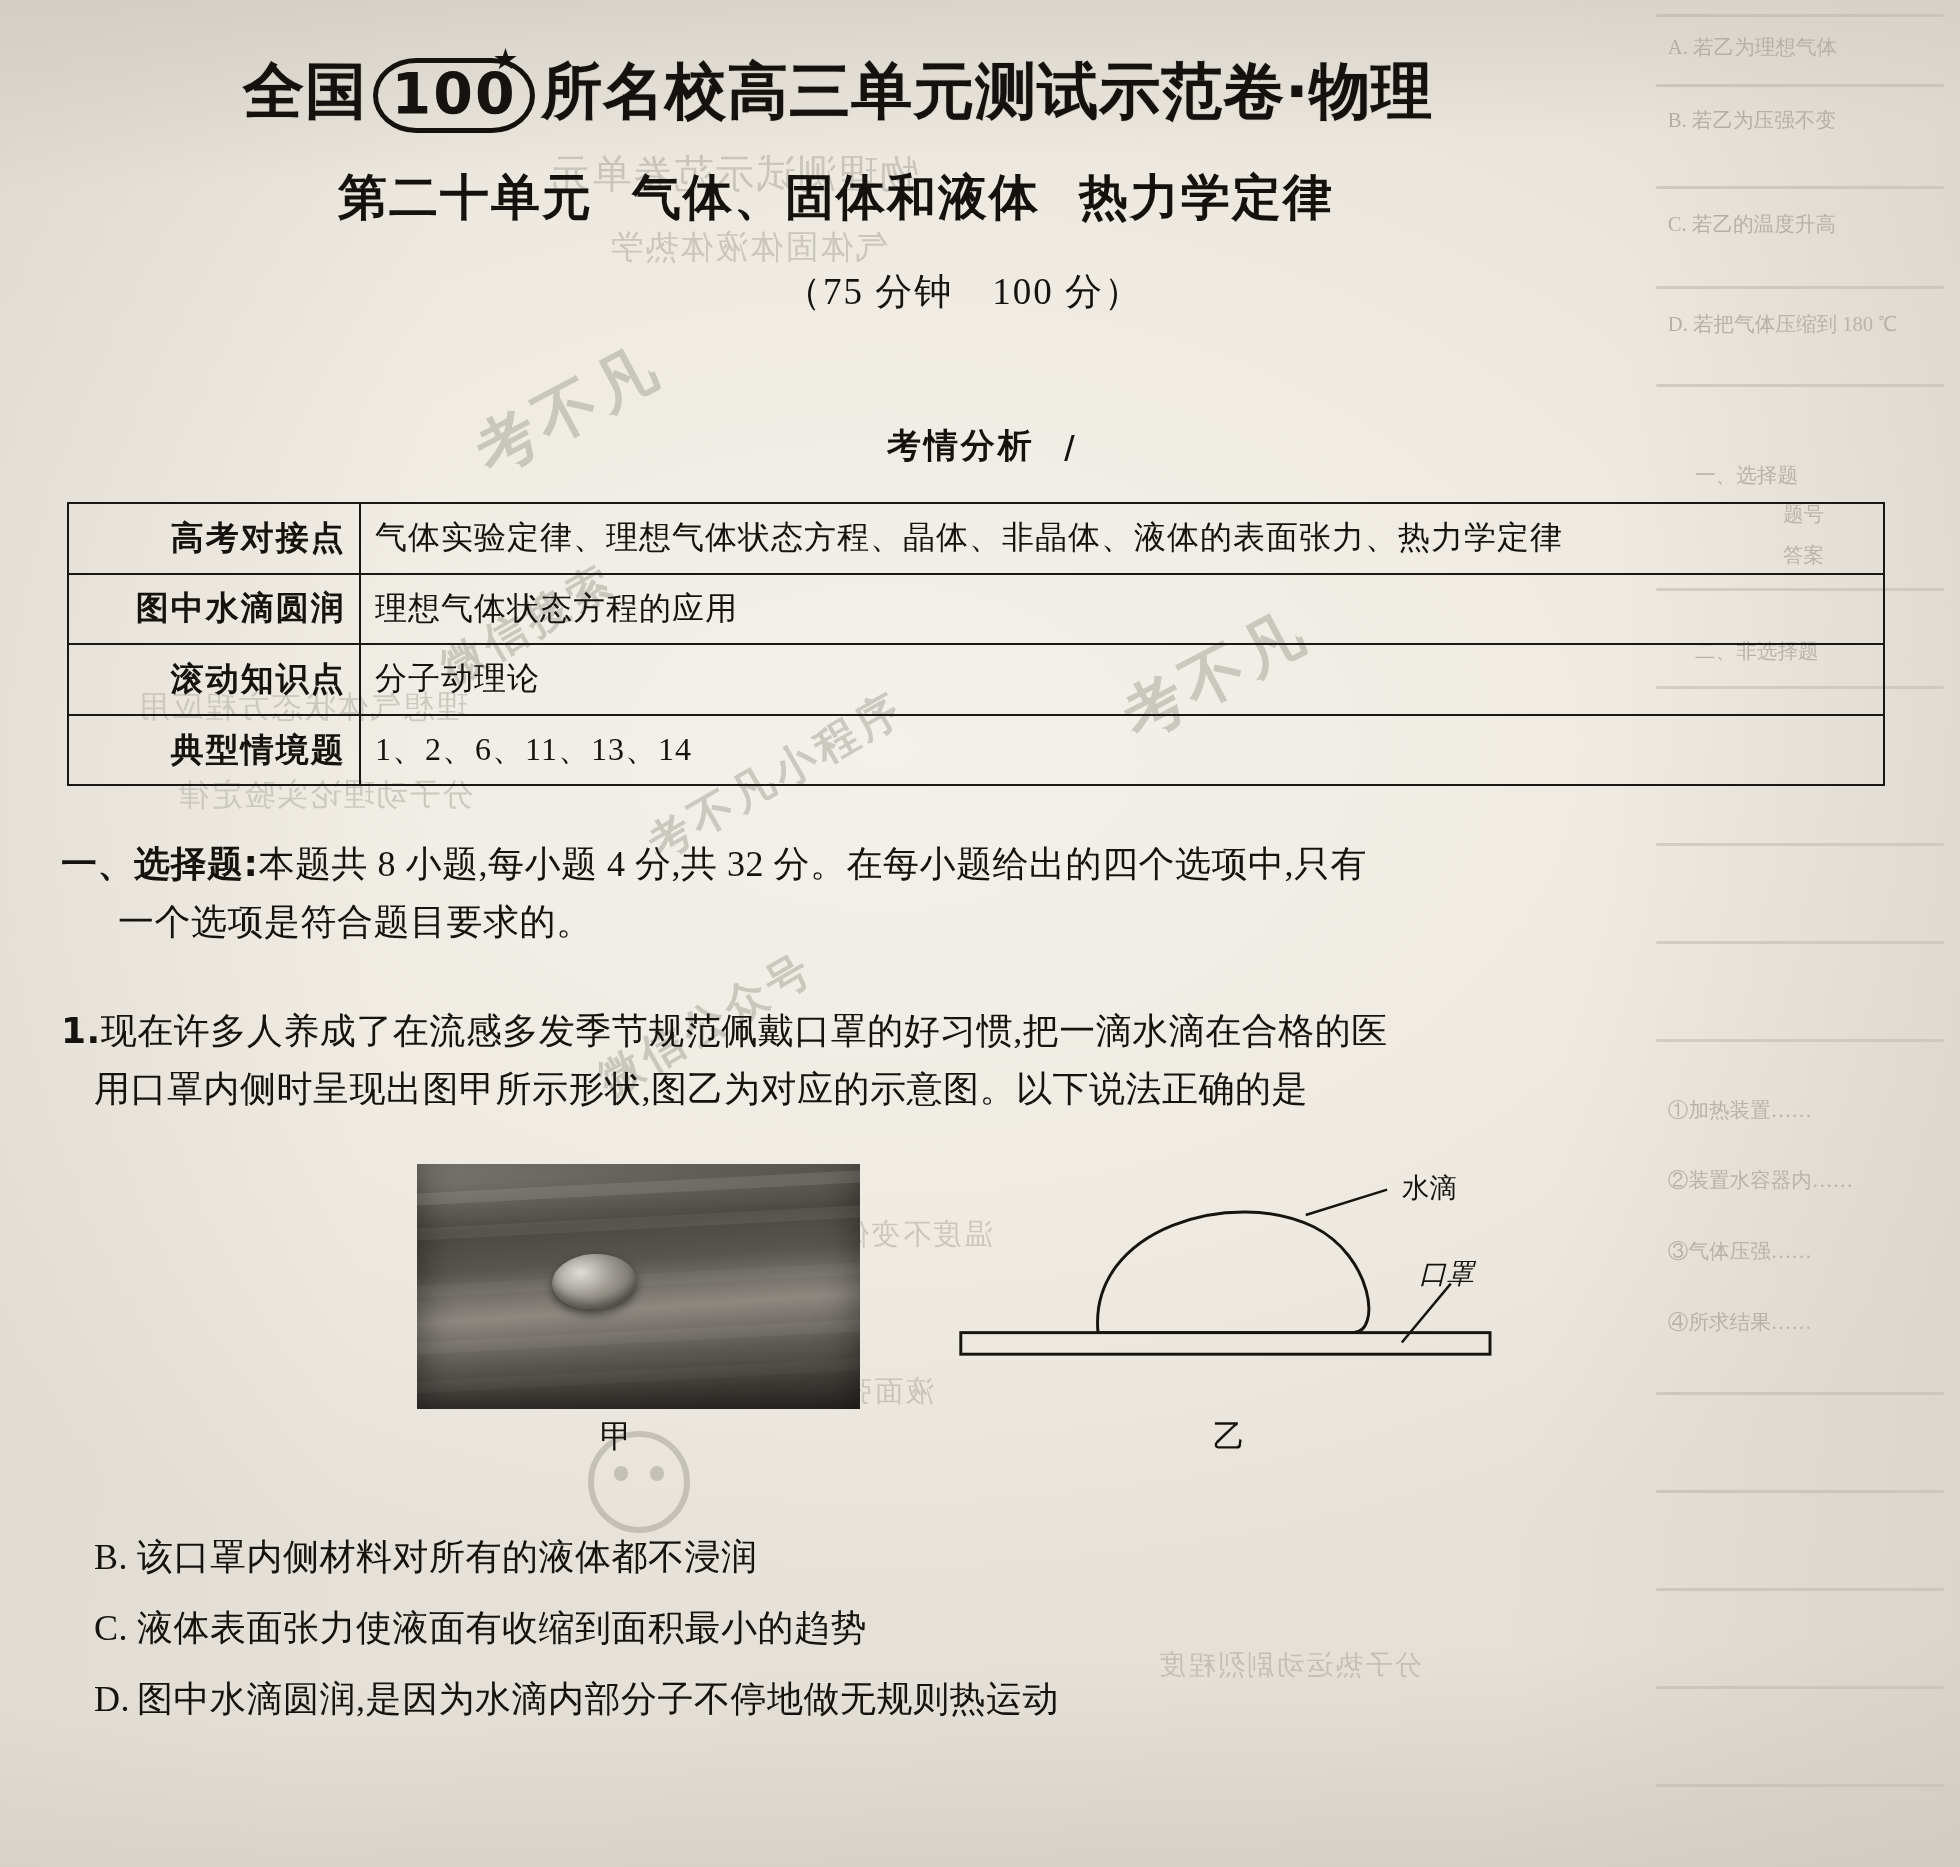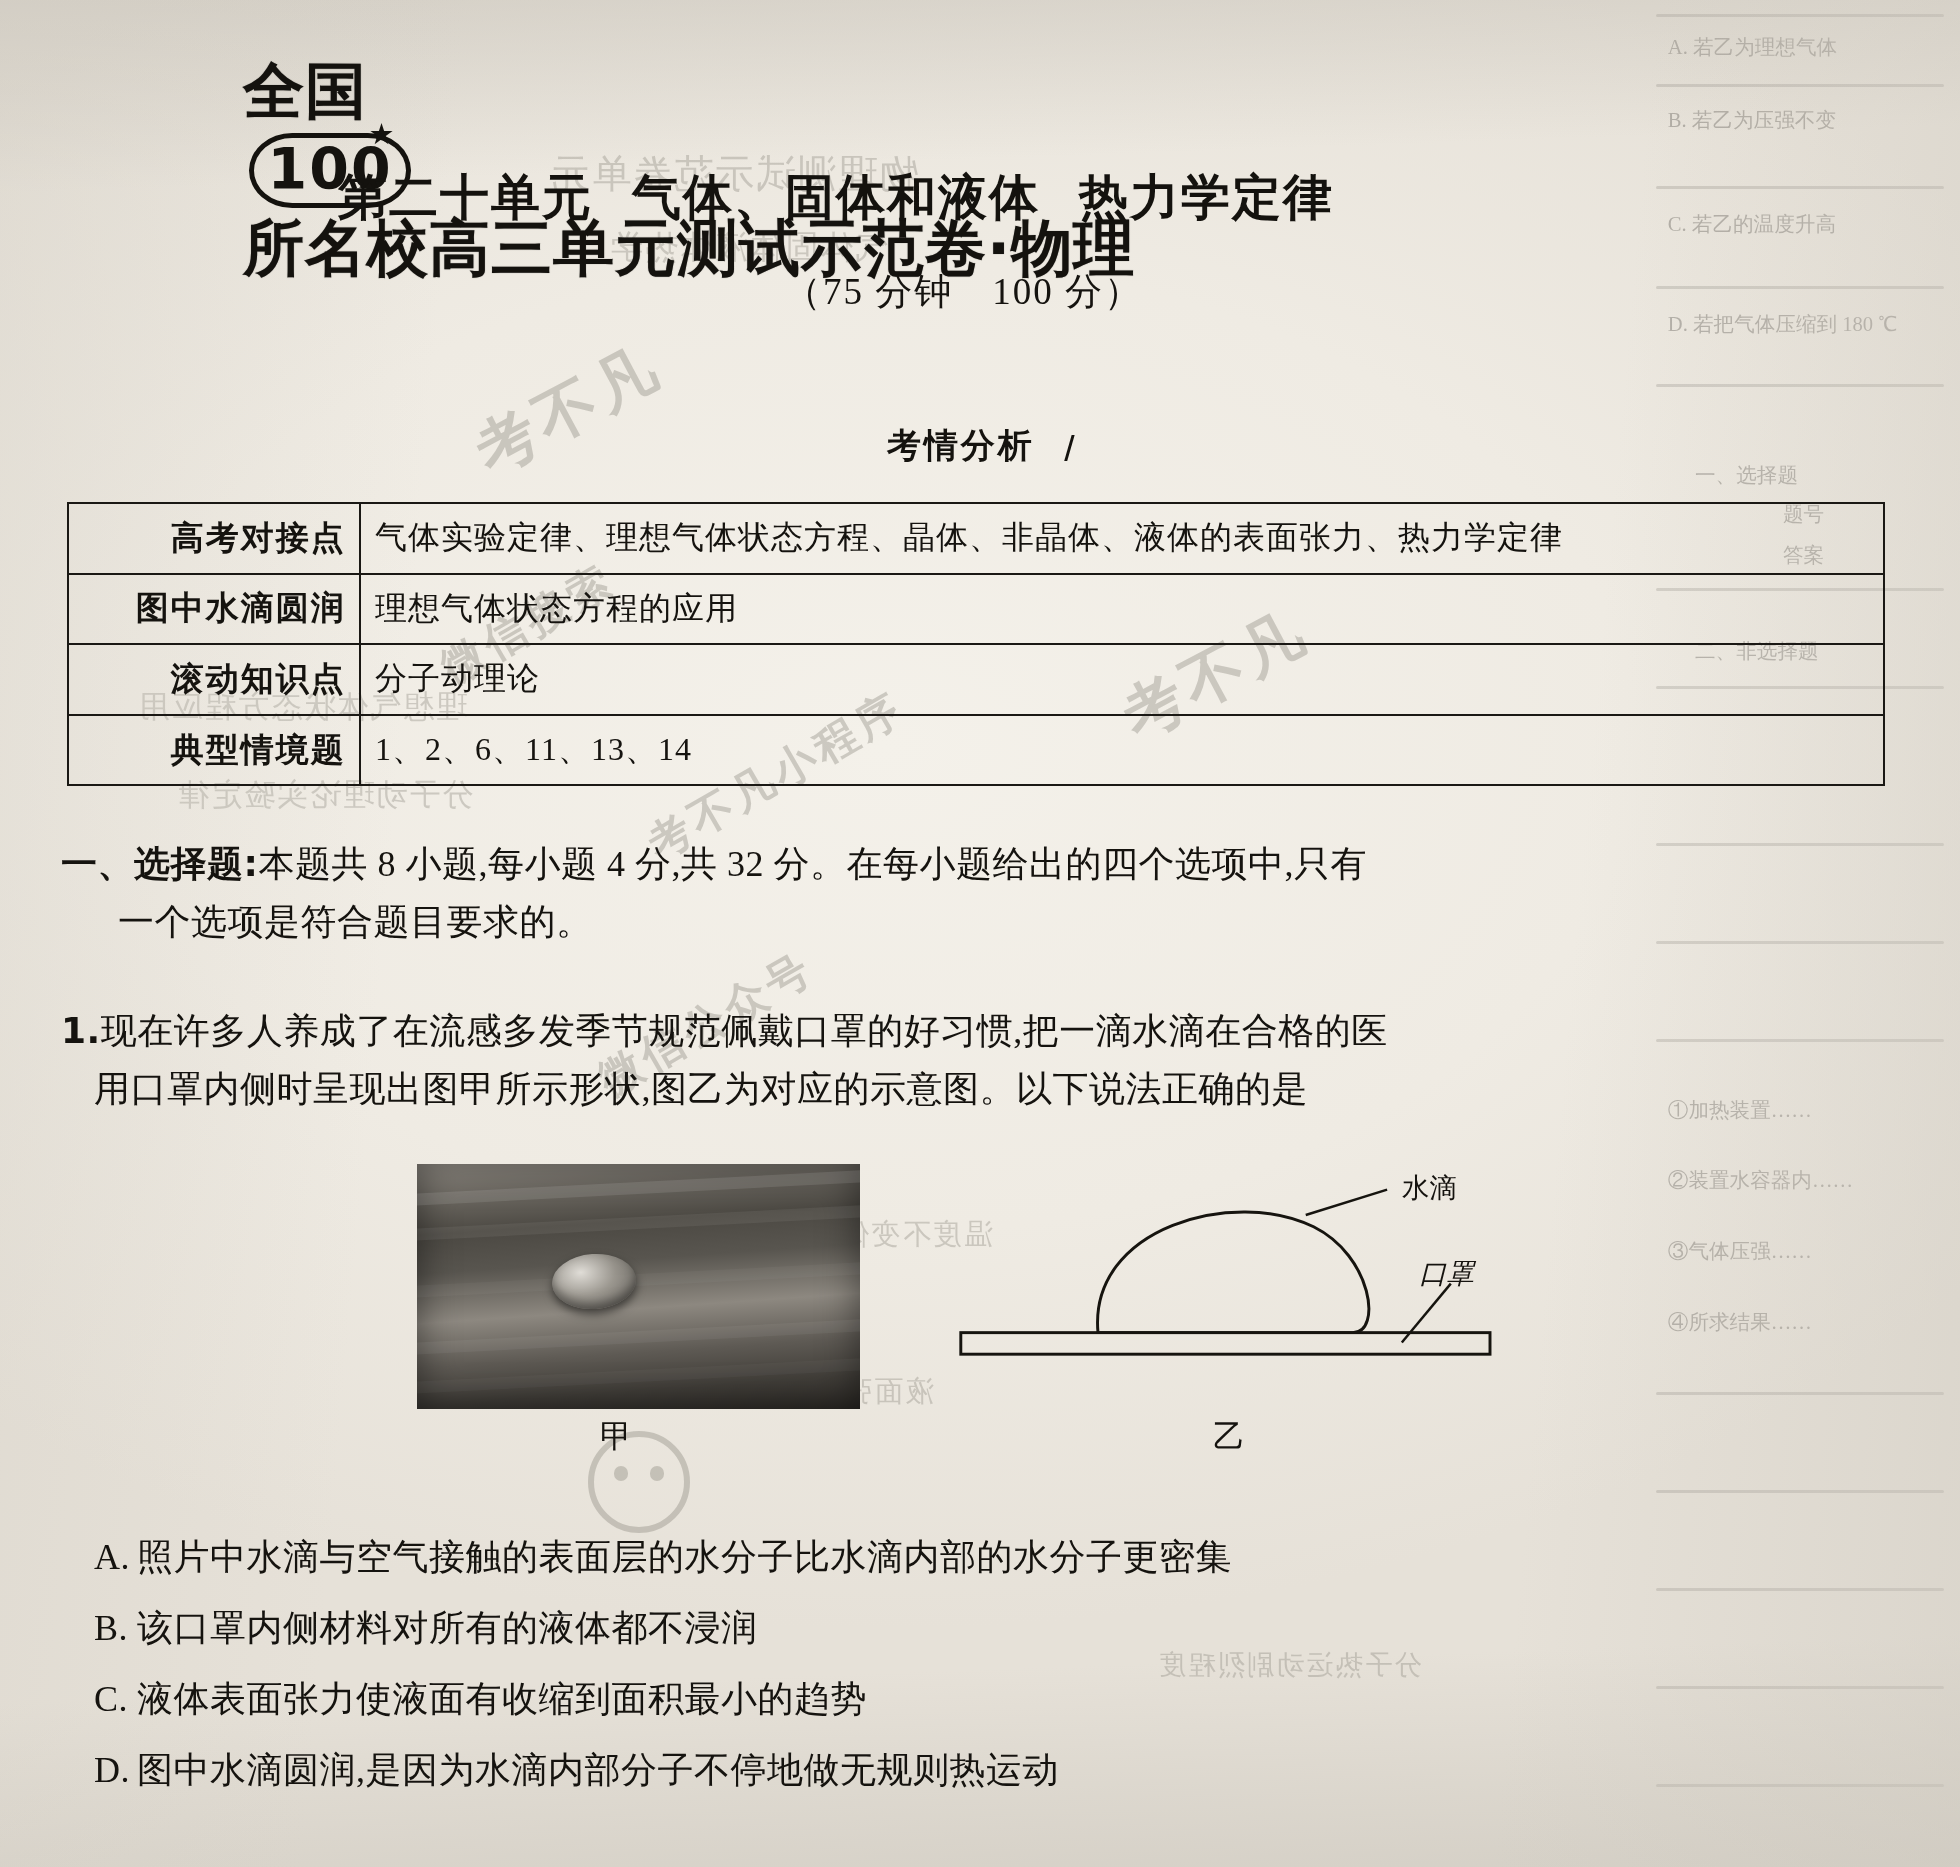--- a/index.html
+++ b/index.html
@@ -107,23 +107,22 @@
     width: 1686px;
     height: 100%;
   }
 
   
   #masthead {
     position: absolute;
     top: 51px;
     left: 243px;
     display: flex;
-    align-items: flex-start;
-    white-space: nowrap;
-    flex-direction: column;
+    align-items: flex-end;
+    white-space: nowrap;
   }
   #masthead .mh-text {
     font-family: "DejaVu Sans", "Liberation Sans", sans-serif;
     font-weight: bold;
     font-size: 61px;
     letter-spacing: 1px;
     color: #14120e;
     text-shadow: 0 0 1px rgba(0,0,0,0.5);
   }
   #masthead .mh-100 {
@@ -453,23 +452,20 @@
 
         <line x1="470" y1="178" x2="520" y2="118" stroke="#16140f" stroke-width="2.5"></line>
       </svg>
       <div class="diag-text" style="left:1402px; top:5.9px;">水滴</div>
       <div class="diag-text" style="left:1419px; top:92px;font-style:italic;">口罩</div>
       <div id="fig-diagram-label">乙</div>
     </div>
 
     <div id="options">
       <div class="opt">
-        <span class="ltr">A.</span><span>照片中水滴与空气接触的表面层的水分子比水滴内部的水分子更密集</span>
-      </div>
-      <div class="opt">
         <span class="ltr">B.</span><span>该口罩内侧材料对所有的液体都不浸润</span>
       </div>
       <div class="opt">
         <span class="ltr">C.</span><span>液体表面张力使液面有收缩到面积最小的趋势</span>
       </div>
       <div class="opt">
         <span class="ltr">D.</span><span>图中水滴圆润,是因为水滴内部分子不停地做无规则热运动</span>
       </div>
     </div>
 

